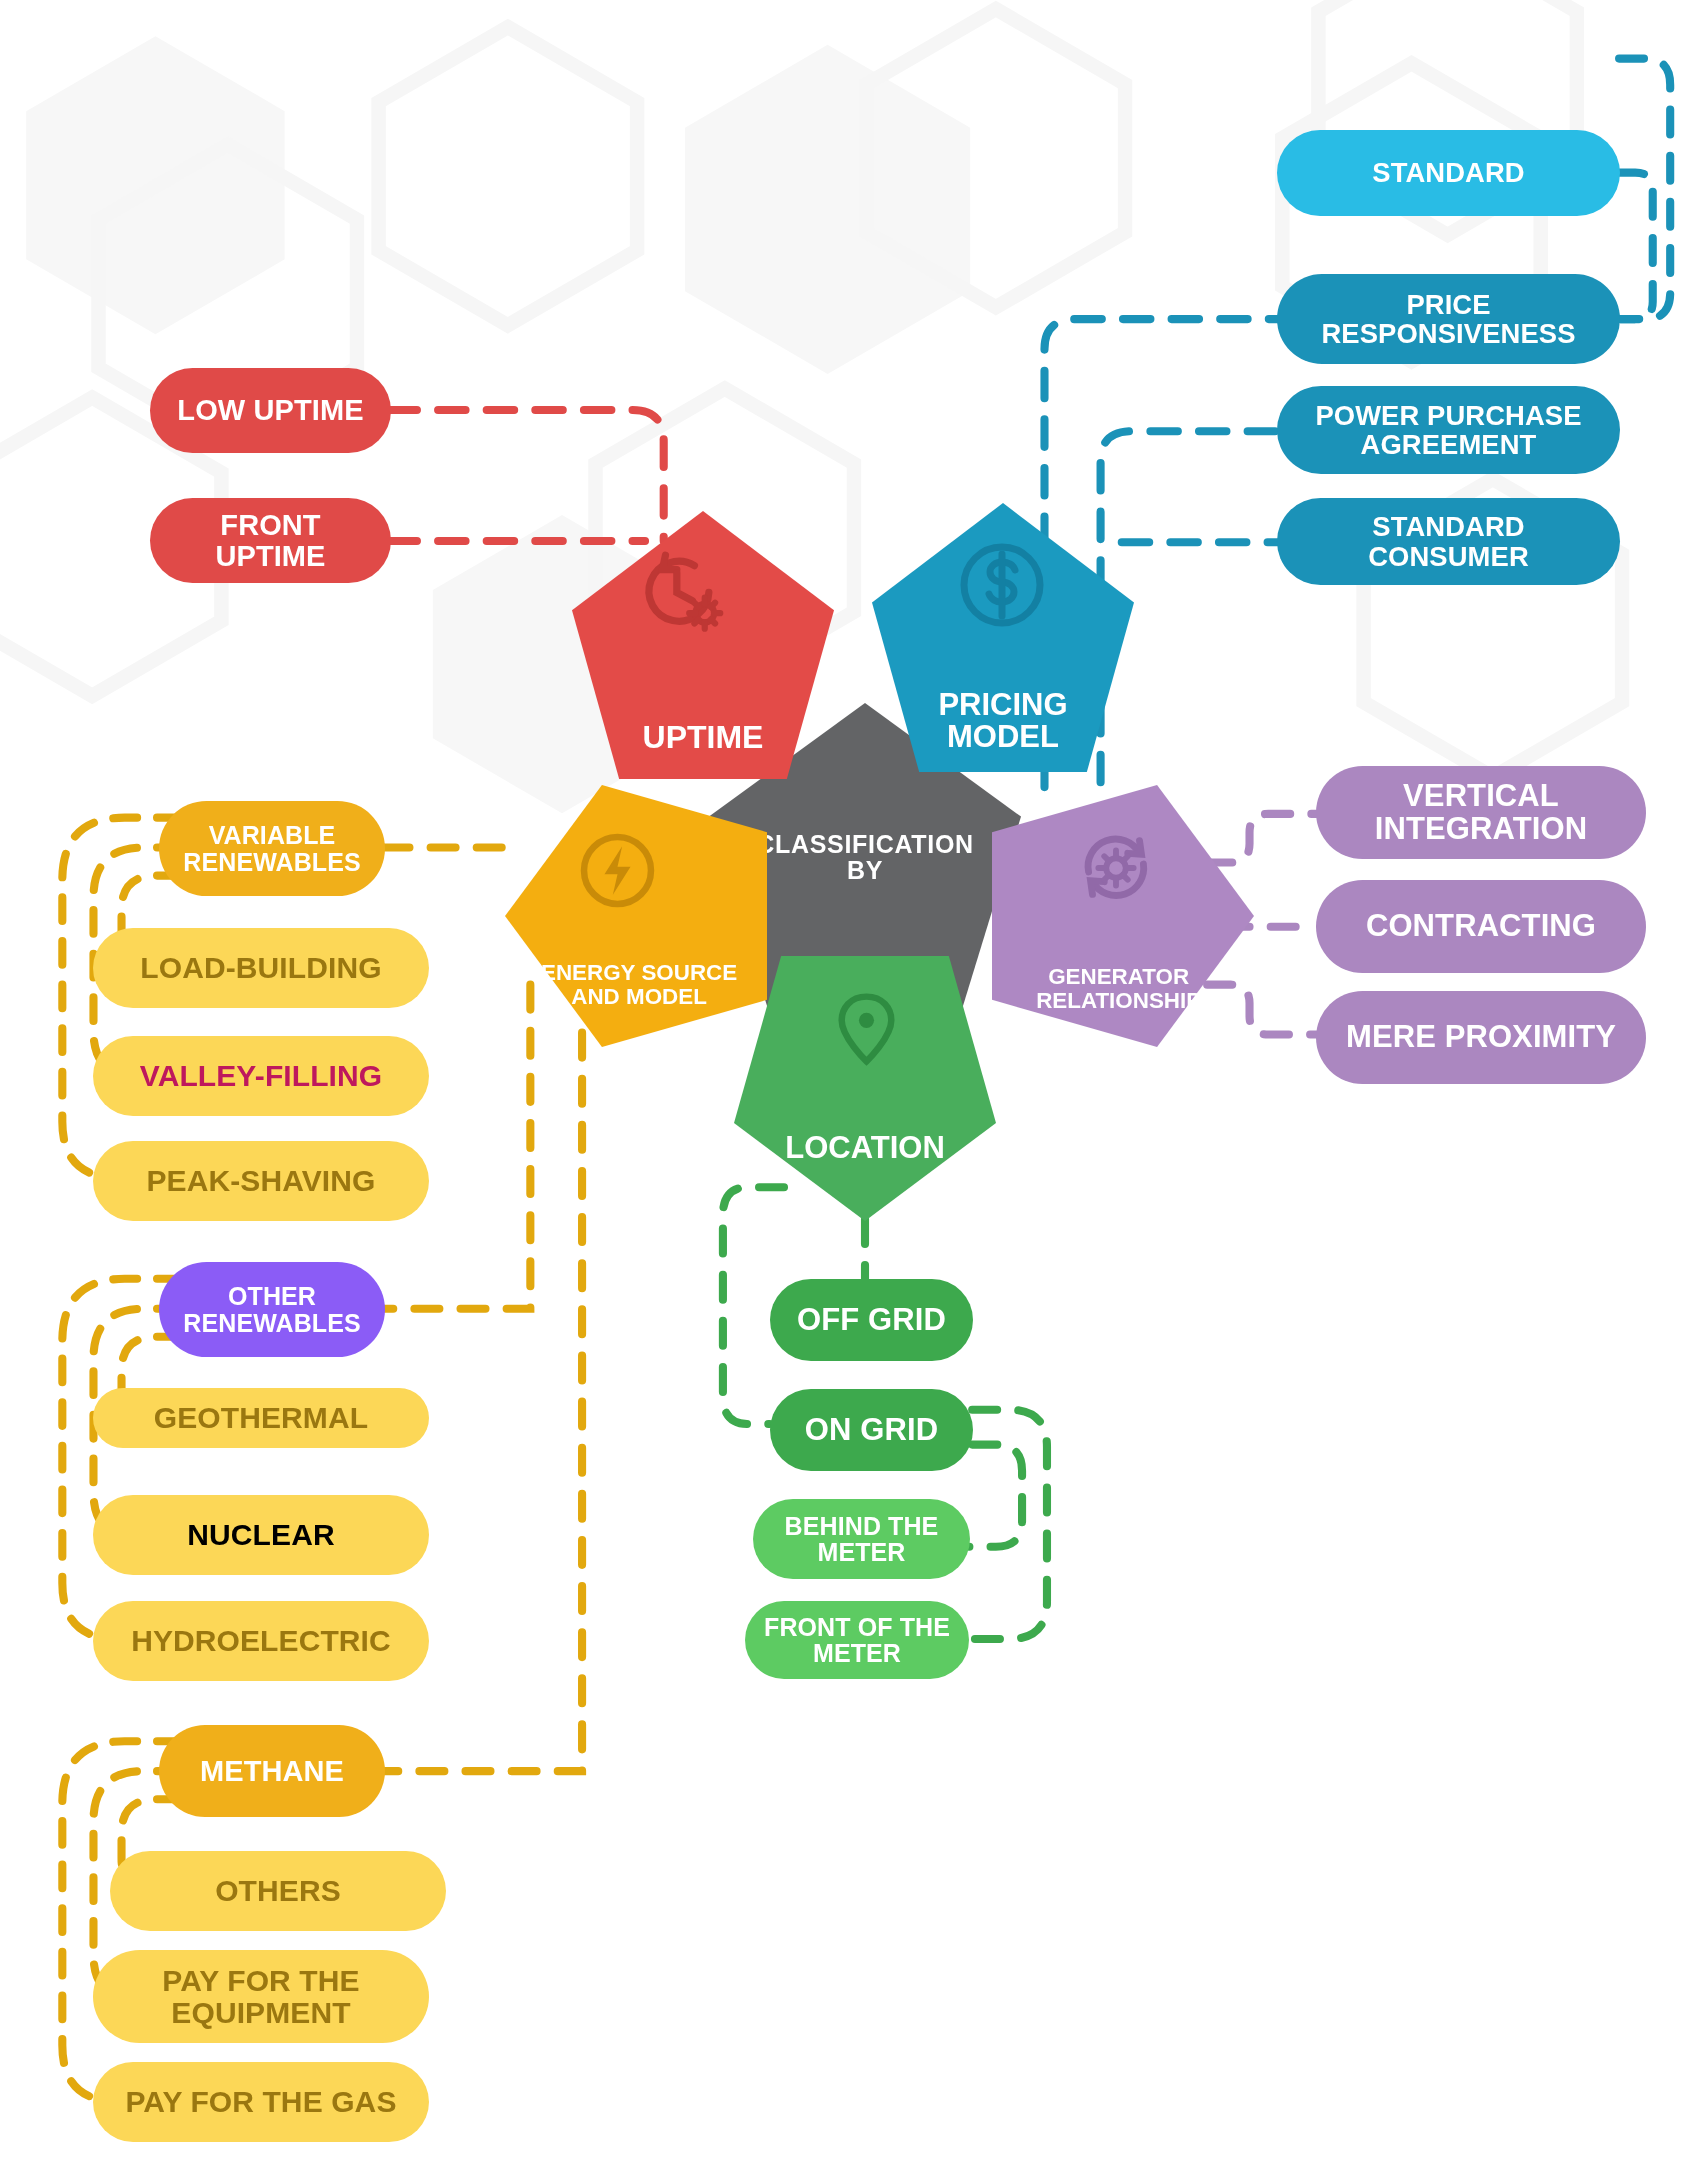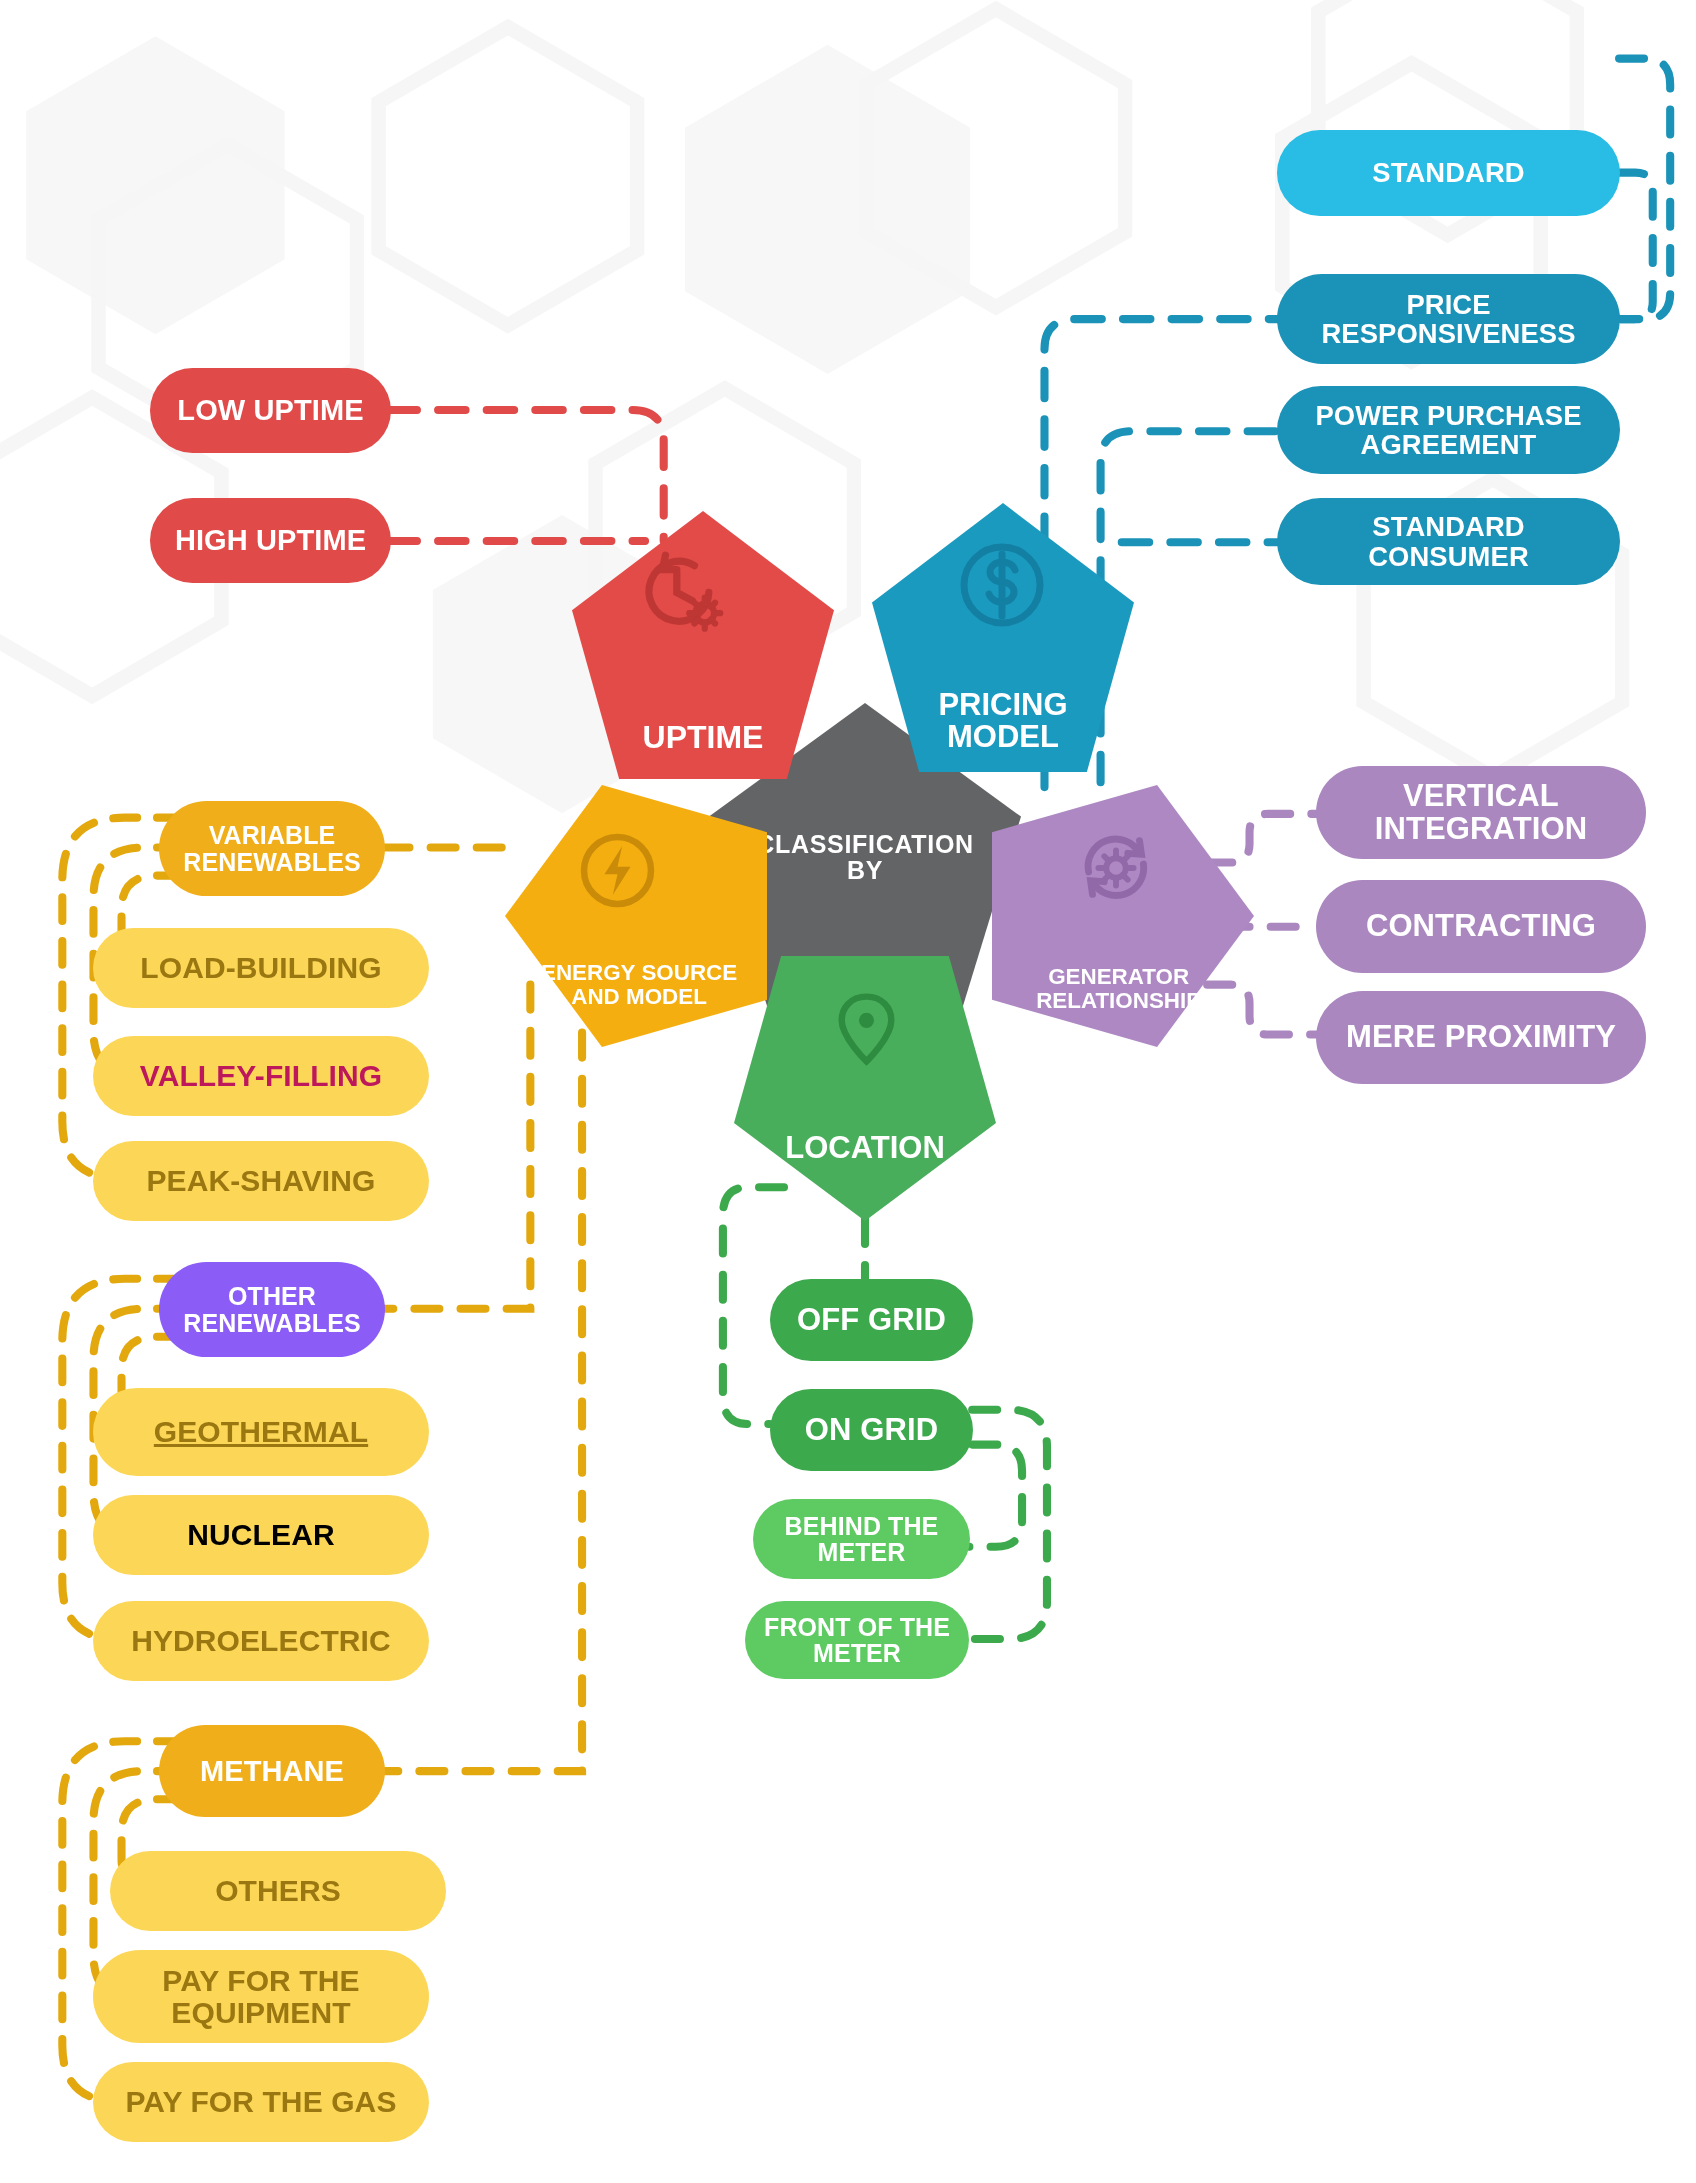--- a/index.html
+++ b/index.html
@@ -235,21 +235,21 @@
       <path d="M55 24 L36 54 H50 L45 76 L64 46 H50 Z" fill="#C98B08"></path>
     </svg>
     <div class="pent-label" style="white-space:pre-line;">ENERGY SOURCE
 AND MODEL</div>
   </div>
 
   <div class="pill" style="left:150px;top:368px;width:241px;height:85px;background:#E04A48;font-size:29px;">
     <span style="white-space:pre-line;">LOW UPTIME</span>
   </div>
   <div class="pill" style="left:150px;top:498px;width:241px;height:85px;background:#E04A48;font-size:29px;">
-    <span style="white-space:pre-line;">HIGH UPTIME</span>
+    <span style="white-space:pre-line;">FRONT UPTIME</span>
   </div>
 
   <div class="pill" style="left:1277px;top:130px;width:343px;height:86px;background:#29BCE5;font-size:27.4px;">
     <span style="white-space:pre-line;">STANDARD</span>
   </div>
   <div class="pill" style="left:1277px;top:274px;width:343px;height:90px;background:#1B92B8;font-size:27.4px;">
     <span style="white-space:pre-line;">PRICE
 RESPONSIVENESS</span>
   </div>
   <div class="pill" style="left:1277px;top:386px;width:343px;height:88px;background:#1B92B8;font-size:27.4px;">
@@ -298,21 +298,21 @@
     <span style="white-space:pre-line;">VALLEY-FILLING</span>
   </div>
   <div class="pill" style="left:93px;top:1141px;width:336px;height:80px;background:#FCD757;color:#9A7710;font-size:30px;">
     <span style="white-space:pre-line;">PEAK-SHAVING</span>
   </div>
 
   <div class="pill" style="left:159px;top:1262px;width:226px;height:95px;background:#8b5cf6;font-size:25px;">
     <span style="white-space:pre-line;">OTHER
 RENEWABLES</span>
   </div>
-  <div class="pill" style="left:93px;top:1388px;width:336px;height:88px;background:#FCD757;color:#9A7710;font-size:30px;text-decoration:underline;">
+  <div class="pill" style="left:93px;top:1388px;width:336px;height:60px;background:#FCD757;color:#9A7710;font-size:30px;">
     <span style="white-space:pre-line;">GEOTHERMAL</span>
   </div>
   <div class="pill" style="left:93px;top:1495px;width:336px;height:80px;background:#FCD757;color:#000000;font-size:30px;">
     <span style="white-space:pre-line;">NUCLEAR</span>
   </div>
   <div class="pill" style="left:93px;top:1601px;width:336px;height:80px;background:#FCD757;color:#9A7710;font-size:30px;">
     <span style="white-space:pre-line;">HYDROELECTRIC</span>
   </div>
 
   <div class="pill" style="left:159px;top:1725px;width:226px;height:92px;background:#F0AF1A;font-size:29px;">

